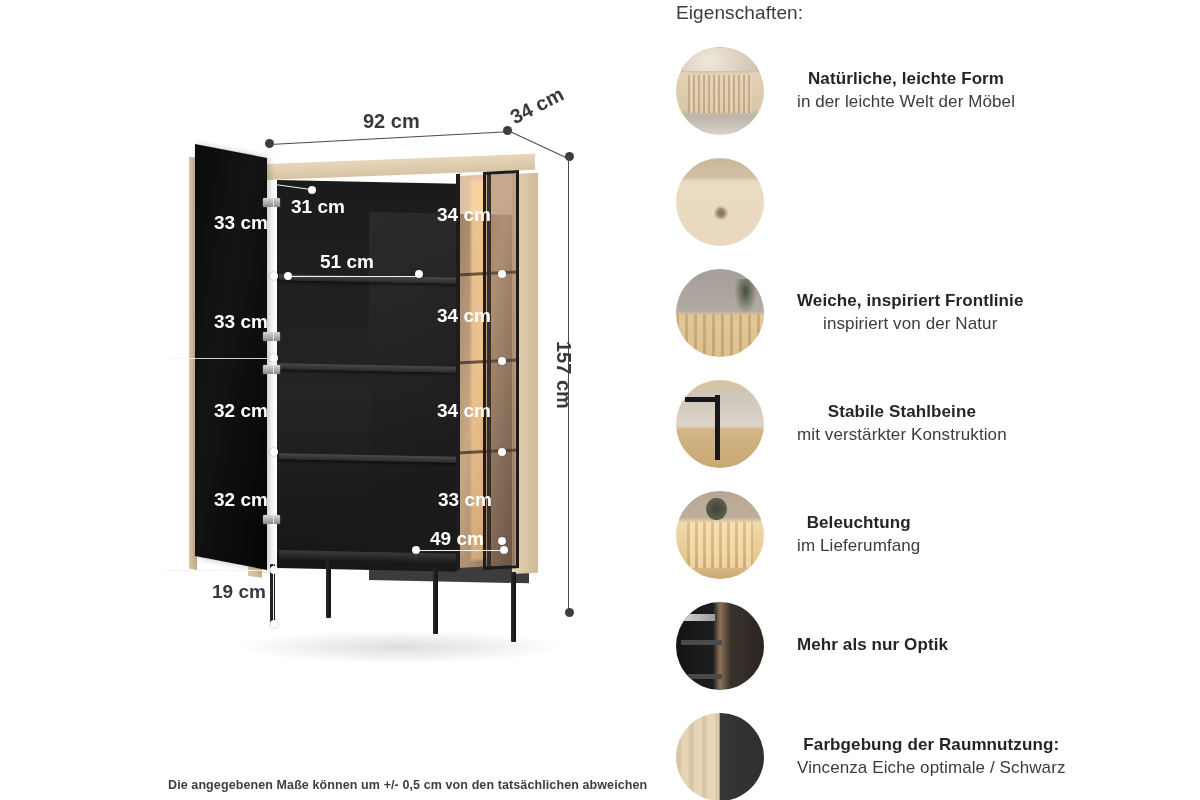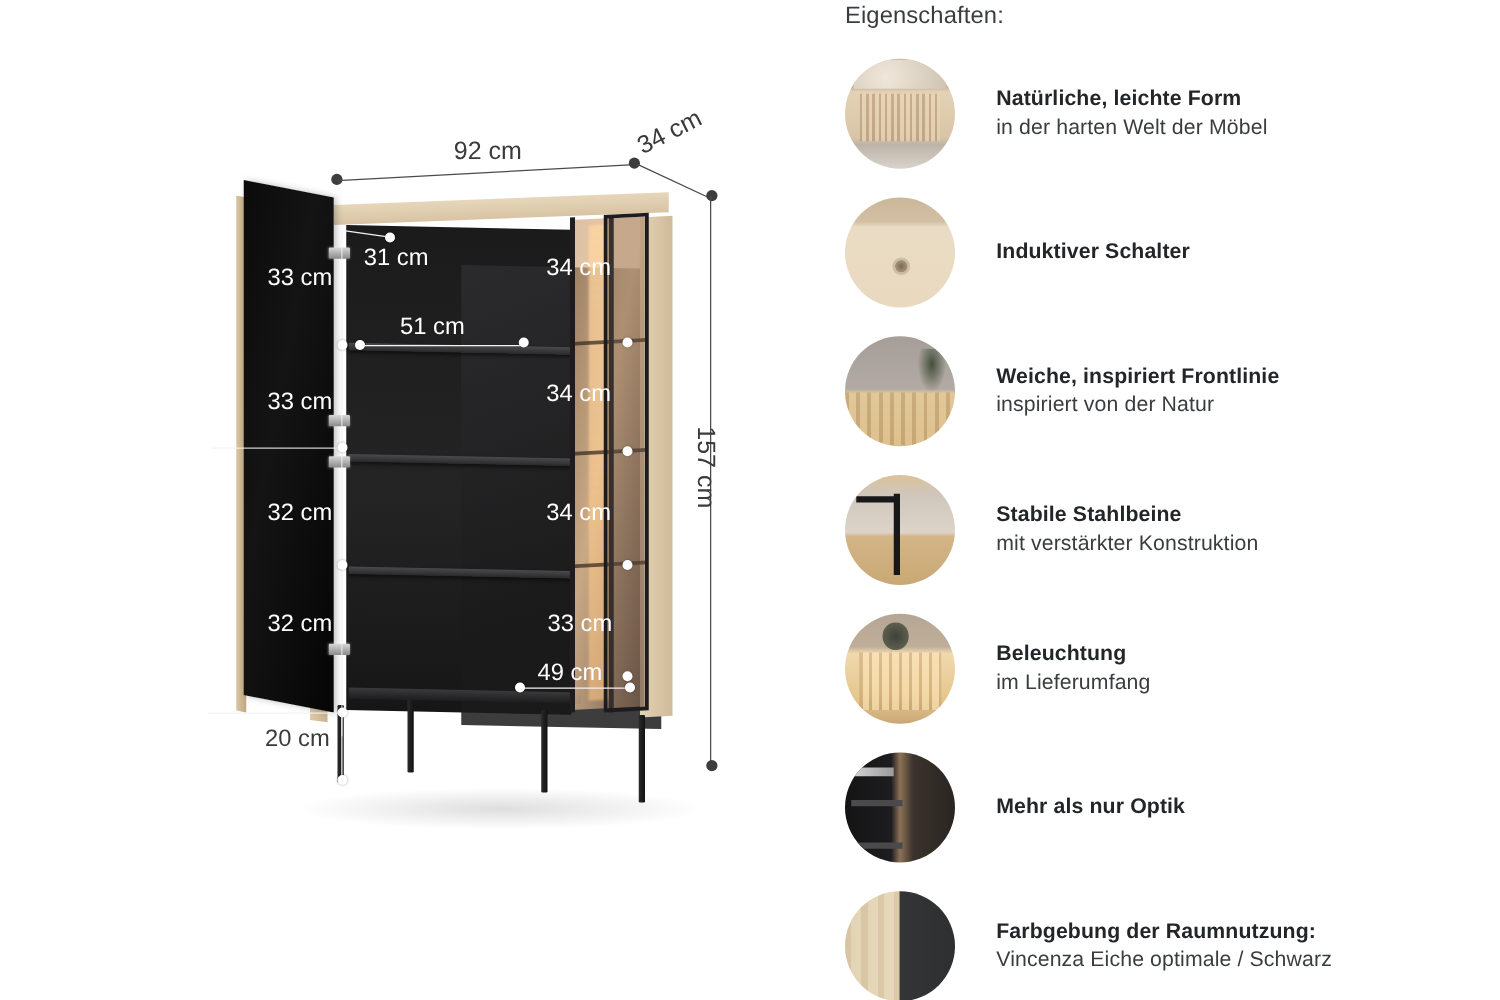--- a/index.html
+++ b/index.html
@@ -5,21 +5,21 @@
 <style>
   html,body{margin:0;padding:0;}
   body{
     width:1200px;height:800px;background:#ffffff;
     font-family:"Liberation Sans","DejaVu Sans",sans-serif;
     color:#26292b;overflow:hidden;position:relative;
   }
   .page{position:relative;width:1200px;height:800px;}
 
   
-  .drawing-pane{position:absolute;left:0;top:0;width:650px;height:800px;}
+  .drawing-pane{position:absolute;left:0;top:0;width:650px;height:800px;font-weight:bold;}
   .drawing-stage{position:absolute;left:150px;top:100px;width:470px;height:590px;}
 
   
   .cab{position:absolute;left:45px;top:60px;width:345px;height:430px;}
 
   
   .top-board{
     position:absolute;left:72px;top:4px;width:268px;height:16px;
     background:linear-gradient(180deg,#e7d6ba 0%,#d8c4a4 100%);
     transform:skewY(-2.2deg);transform-origin:left bottom;
@@ -130,21 +130,21 @@
   .dimtxt.white{color:#ffffff;}
   .dimtxt.big{font-size:20px;}
 
   
   .note{
     position:absolute;left:168px;top:778px;font-size:12.5px;color:#3c3f41;
     letter-spacing:.1px;
   }
 
   
-  .features{position:absolute;left:676px;top:0;width:524px;height:800px;}
+  .features{position:absolute;left:676px;top:0;width:524px;height:800px;text-align:center;}
   .feat-title{
     position:absolute;left:0;top:2px;font-size:19px;color:#3a3d3f;letter-spacing:.1px;
   }
   .feat-row{position:absolute;left:0;width:520px;height:111px;display:flex;align-items:center;}
   .thumb{
     width:88px;height:88px;border-radius:50%;flex:0 0 88px;overflow:hidden;position:relative;
     background:#e8e0d4;
   }
   .feat-text{margin-left:33px;}
   .feat-h{font-size:17px;font-weight:bold;color:#232629;line-height:1.35;letter-spacing:.1px;}
@@ -265,57 +265,57 @@
 
       <div class="dimtxt white" style="left:64px;top:300px;">32 cm</div>
       <div class="dot light" style="left:120px;top:348px;"></div>
 
       <div class="dimtxt white" style="left:64px;top:389px;">32 cm</div>
 
       <div class="dot light" style="left:120px;top:466px;"></div>
       <div class="dimline light" style="left:16px;top:470px;width:108px;opacity:.9;"></div>
       <div class="dimline light" style="left:124px;top:470px;width:54px;transform:rotate(90deg);transform-origin:left top;"></div>
       <div class="dot light" style="left:120px;top:520px;"></div>
-      <div class="dimtxt white" style="left:62px;top:481px;color:#3a3a3a;">20 cm</div>
+      <div class="dimtxt white" style="left:62px;top:481px;color:#3a3a3a;">19 cm</div>
 
       <div class="dot light" style="left:348px;top:170px;"></div>
       <div class="dot light" style="left:348px;top:257px;"></div>
       <div class="dot light" style="left:348px;top:348px;"></div>
       <div class="dot light" style="left:348px;top:437px;"></div>
 
       <div class="dimtxt white" style="left:287px;top:104px;">34 cm</div>
       <div class="dimtxt white" style="left:287px;top:205px;">34 cm</div>
       <div class="dimtxt white" style="left:287px;top:300px;">34 cm</div>
       <div class="dimtxt white" style="left:288px;top:389px;">33 cm</div>
 
       <div class="dot light" style="left:262px;top:446px;"></div>
       <div class="dimline light" style="left:268px;top:450px;width:84px;"></div>
       <div class="dot light" style="left:350px;top:446px;"></div>
       <div class="dimtxt white" style="left:280px;top:428px;">49 cm</div>
 
     </div>
 
+    <div class="note">Die angegebenen Maße können um +/- 0,5 cm von den tatsächlichen abweichen</div>
   </div>
 
   <div class="features">
 
     <div class="feat-title">Eigenschaften:</div>
 
     <div class="feat-row" style="top:35px;">
       <div class="thumb t1"></div>
       <div class="feat-text">
         <div class="feat-h">Natürliche, leichte Form</div>
-        <div class="feat-s">in der harten Welt der Möbel</div>
+        <div class="feat-s">in der leichte Welt der Möbel</div>
       </div>
     </div>
 
     <div class="feat-row" style="top:146px;">
       <div class="thumb t2"></div>
       <div class="feat-text">
-        <div class="feat-h">Induktiver Schalter</div>
       </div>
     </div>
 
     <div class="feat-row" style="top:257px;">
       <div class="thumb t3"></div>
       <div class="feat-text">
         <div class="feat-h">Weiche, inspiriert Frontlinie</div>
         <div class="feat-s">inspiriert von der Natur</div>
       </div>
     </div>

